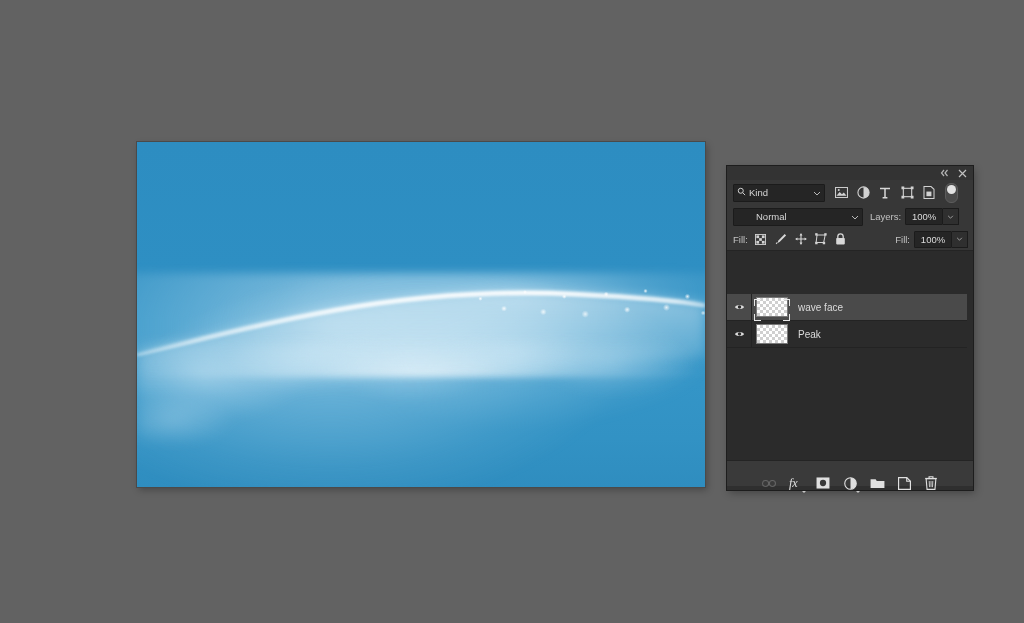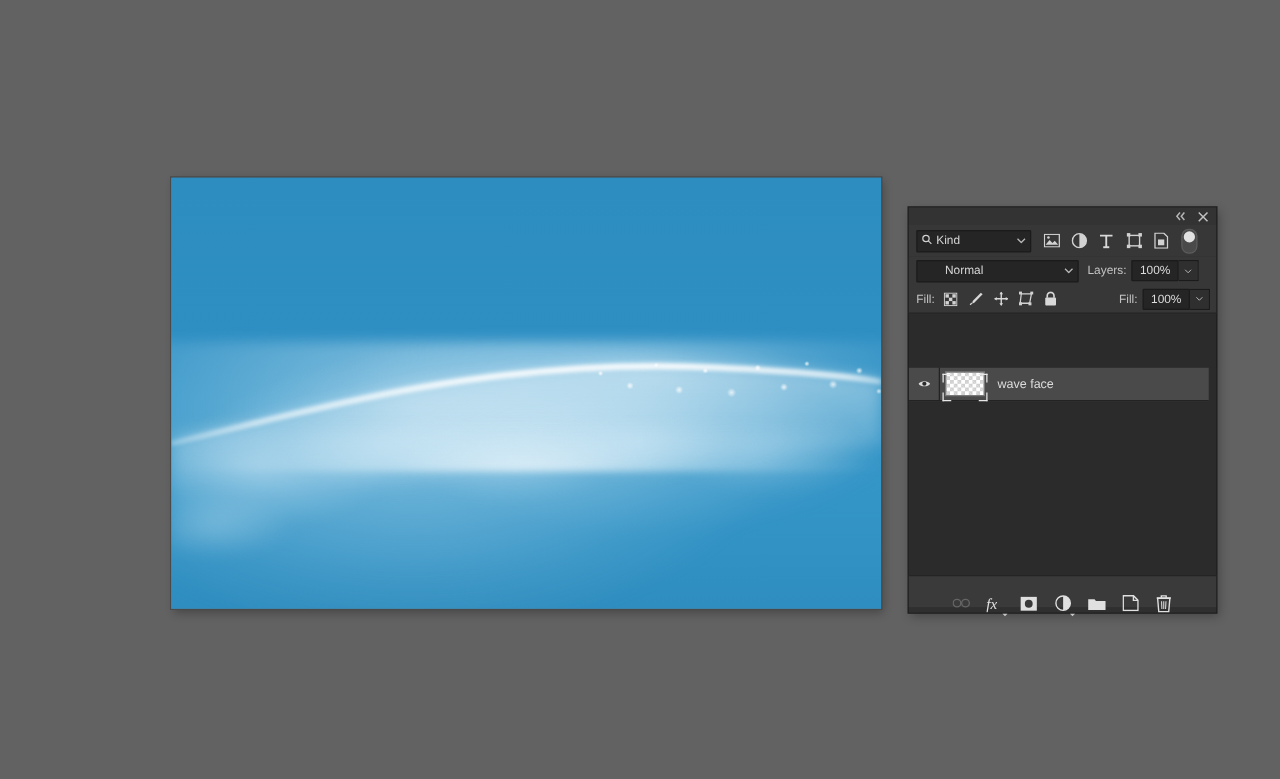--- a/index.html
+++ b/index.html
@@ -622,20 +622,32 @@
           <div class="thumb checker"></div>
           <div class="sel-brackets">
             <span class="tl"></span>
             <span class="tr"></span>
             <span class="bl"></span>
             <span class="br"></span>
           </div>
         </div>
         <div class="layer-name">wave face</div>
       </div>
+      <div class="layer-row">
+        <div class="eye-cell">
+          <svg width="11" height="8" viewBox="0 0 12 9">
+            <path d="M0.8,4.5 C2.6,1.4 9.4,1.4 11.2,4.5 C9.4,7.6 2.6,7.6 0.8,4.5 Z" fill="#dcdcdc"></path>
+            <circle cx="6" cy="4.5" r="1.9" fill="#2b2b2b"></circle>
+          </svg>
+        </div>
+        <div class="thumb-wrap">
+          <div class="thumb checker"></div>
+        </div>
+        <div class="layer-name">Peak</div>
+      </div>
     </div>
 
   <div class="panel-bottom" id="panel-bottom">
       <div class="bt disabled">
         <span><svg width="14" height="9" viewBox="0 0 16 10">
             <rect x="0.6" y="1.6" width="7" height="6.8" rx="3.4" fill="none" stroke="#9a9a9a" stroke-width="1.2"></rect>
             <rect x="8.4" y="1.6" width="7" height="6.8" rx="3.4" fill="none" stroke="#9a9a9a" stroke-width="1.2"></rect>
           </svg></span>
       </div>
       <div class="bt">

